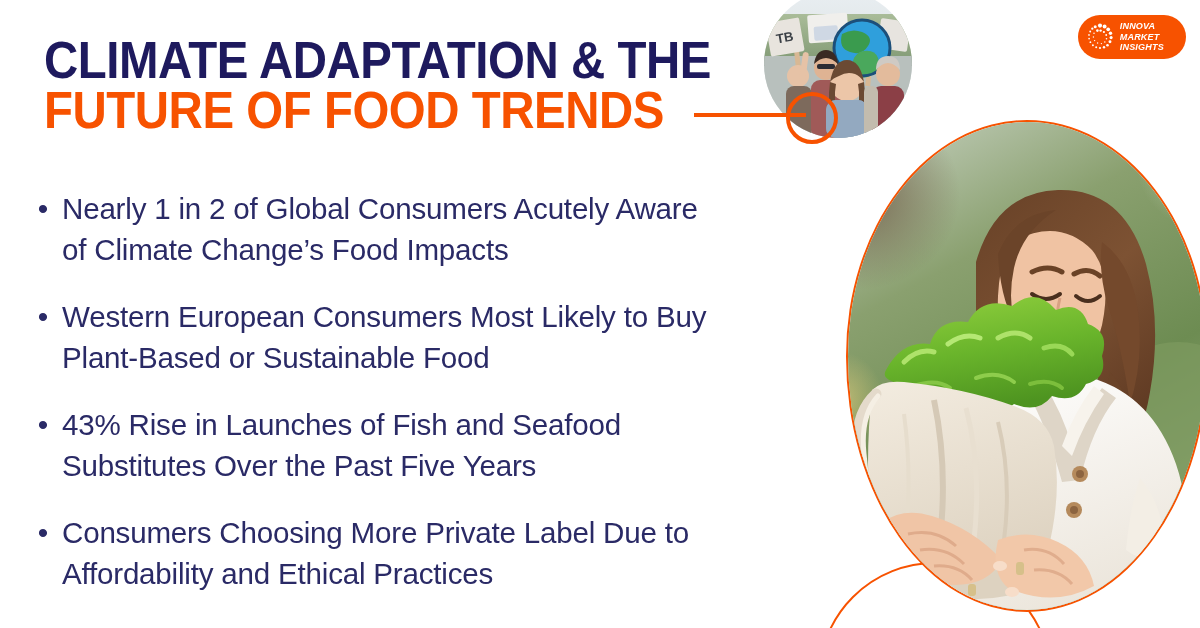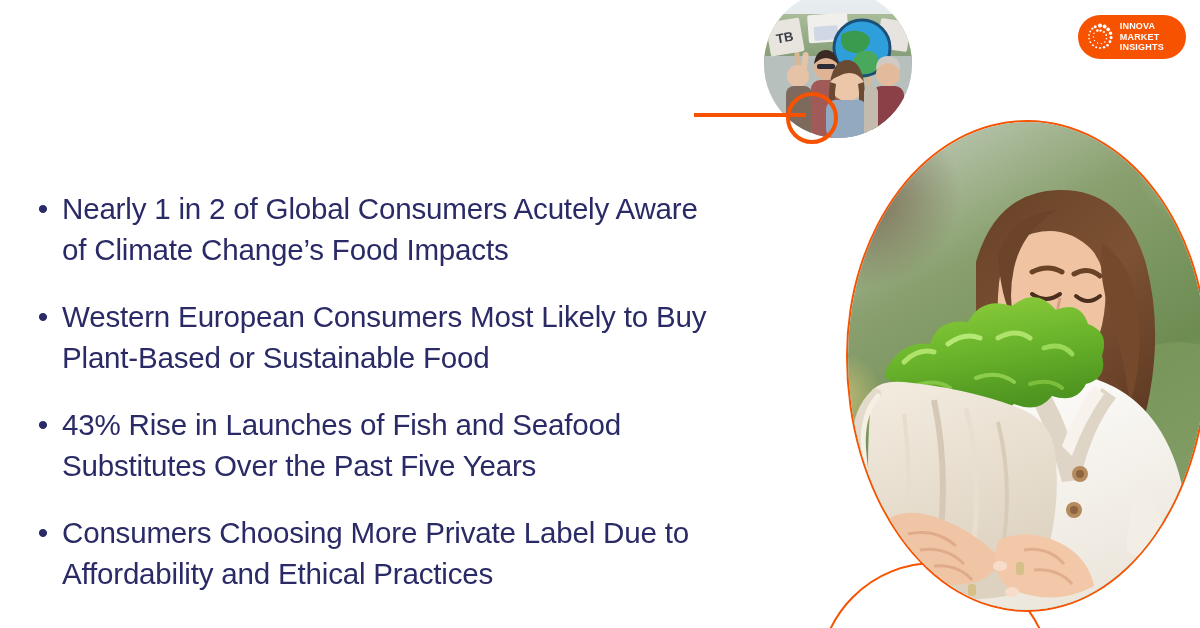--- a/index.html
+++ b/index.html
@@ -91,20 +91,21 @@
     top: 15px;
     width: 108px;
     height: 44px;
     background: #F75200;
     border-radius: 22px;
     z-index: 60;
     display: flex;
     align-items: center;
     padding-left: 7px;
     box-sizing: border-box;
+    font-style: italic;
   }
   #logo-mark {
     flex: 0 0 auto;
     width: 30px;
     height: 30px;
   }
   #logo-text {
     flex: 1 1 auto;
     padding-left: 5px;
     color: #ffffff;
@@ -349,20 +350,24 @@
       <rect x="120" y="462" width="8" height="12" rx="3" fill="#d6c08a"></rect>
 
       <ellipse cx="152" cy="444" rx="7" ry="5" fill="#f7ddc9"></ellipse>
       <ellipse cx="164" cy="470" rx="7" ry="5" fill="#f7ddc9"></ellipse>
       <ellipse cx="104" cy="474" rx="7" ry="5" fill="#f7ddc9"></ellipse>
     </svg>
   </div>
 
   <div id="decor-circle"></div>
 
+  <div id="headline">
+    <div class="headline-line" id="headline-line-1">CLIMATE ADAPTATION &amp; THE</div>
+    <div class="headline-line" id="headline-line-2">FUTURE OF FOOD TRENDS</div>
+  </div>
   <div id="headline-connector"></div>
 
   <div id="spotlight-ring"></div>
 
   <div id="bullet-list">
     <div class="bullet-item">
       <div class="bullet-marker">•</div>
       <div class="bullet-text">Nearly 1 in 2 of Global Consumers Acutely Aware of Climate Change’s Food Impacts</div>
     </div>
     <div class="bullet-item">

